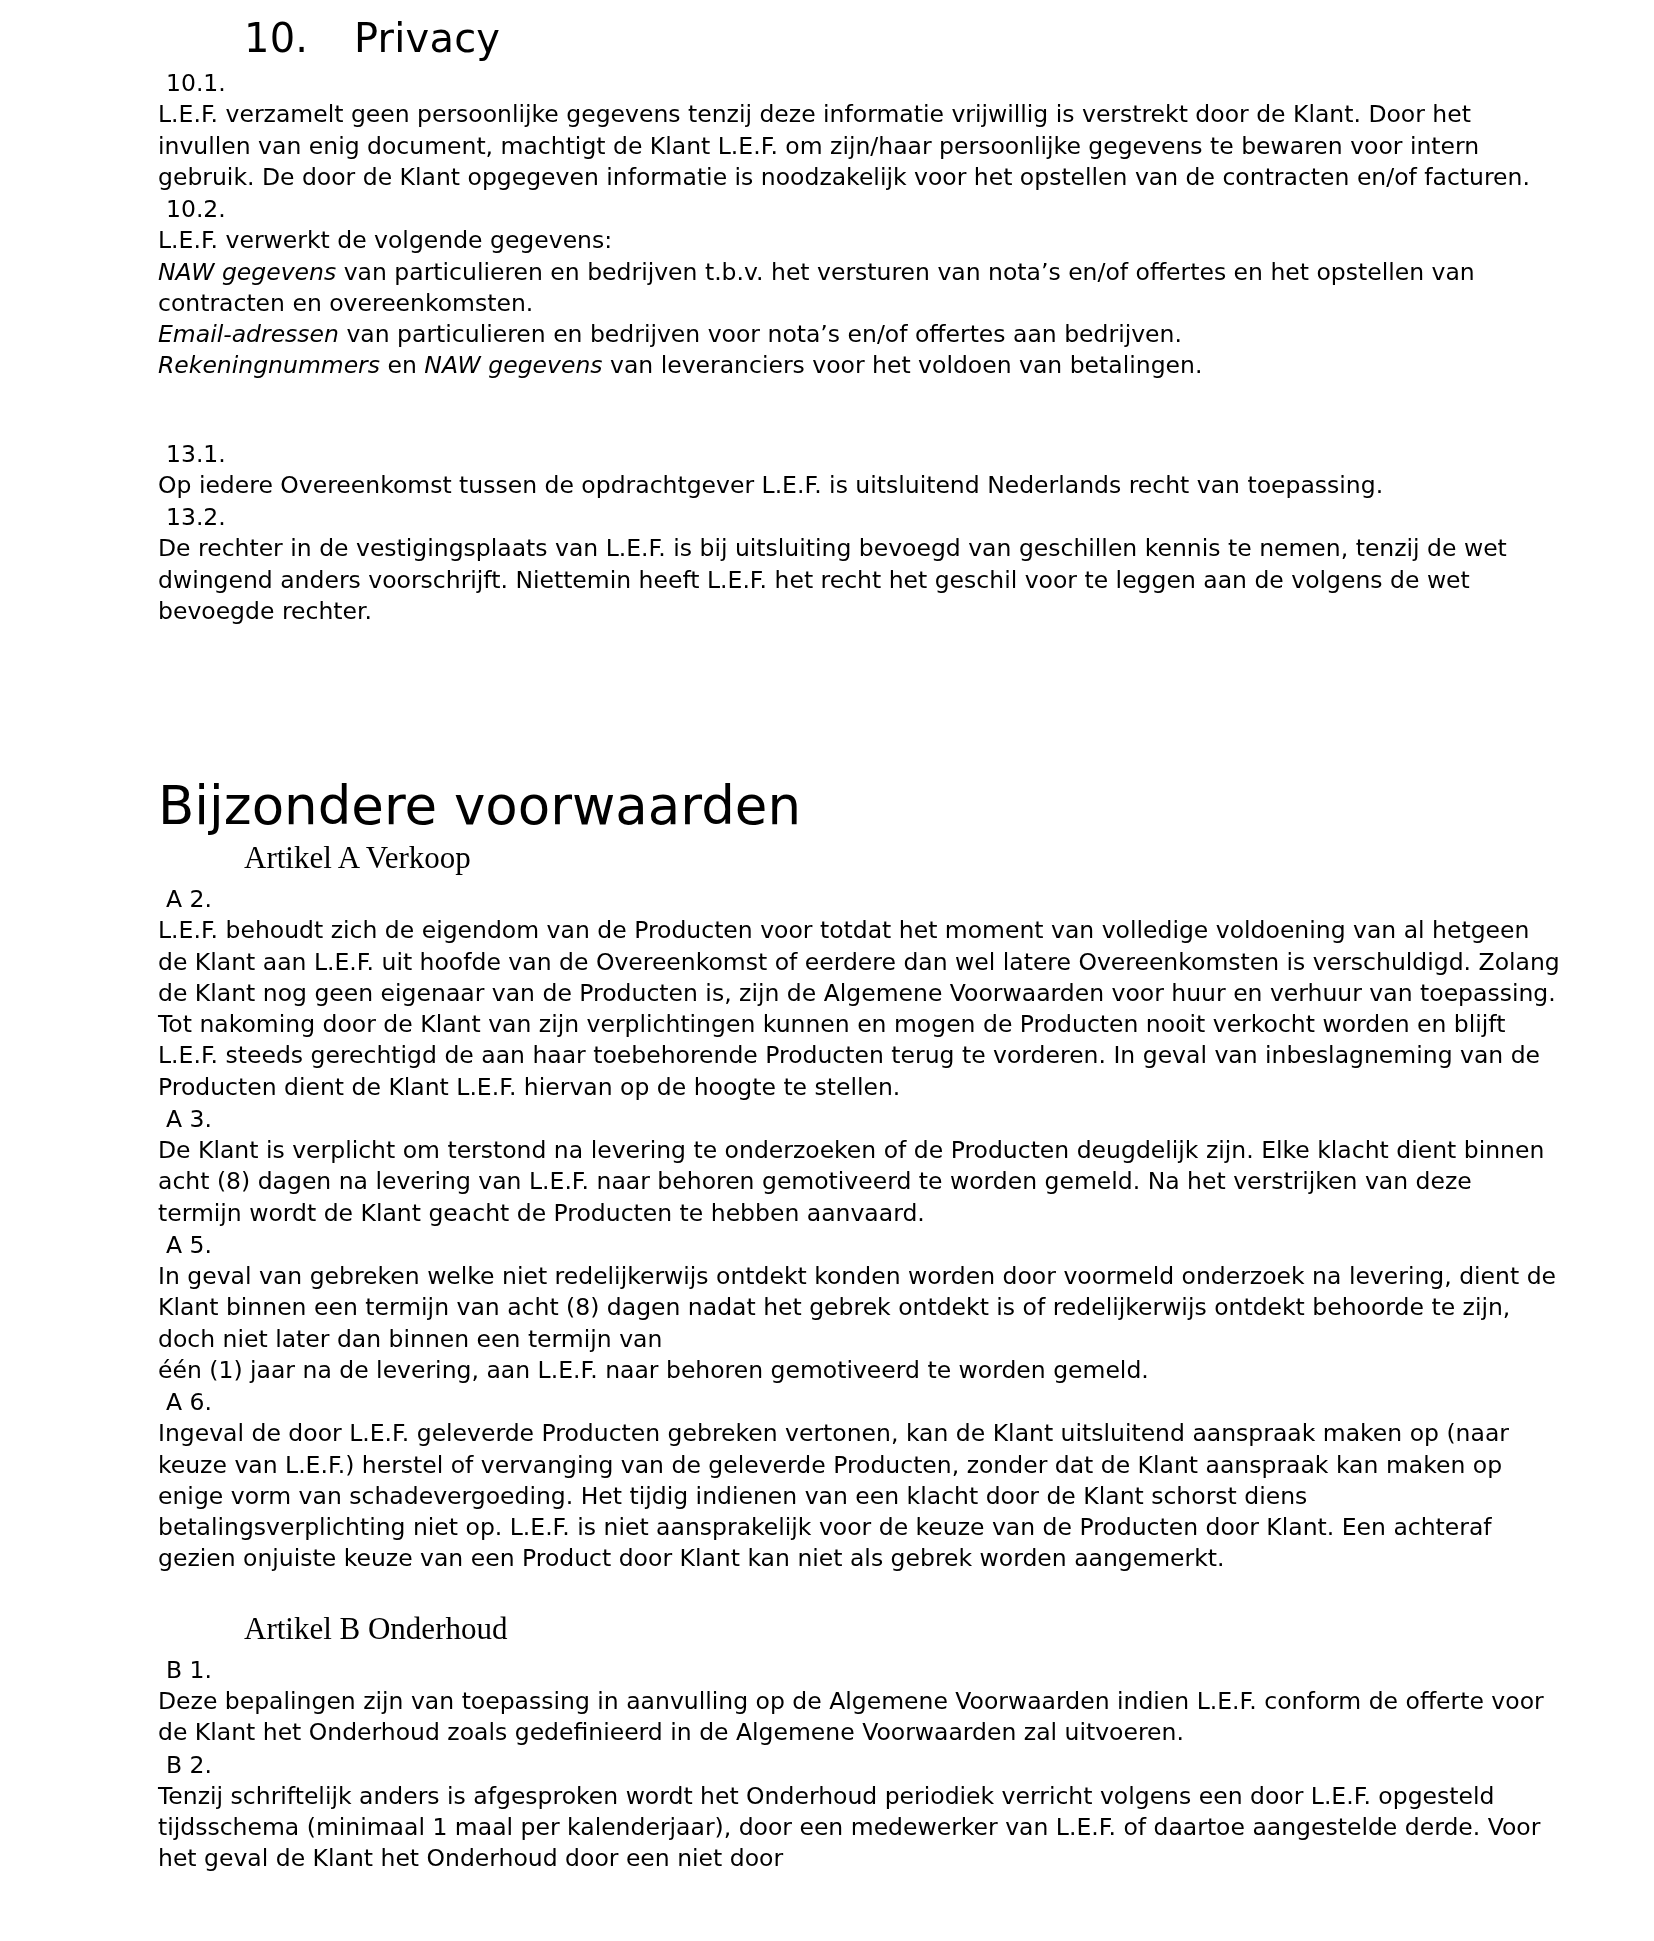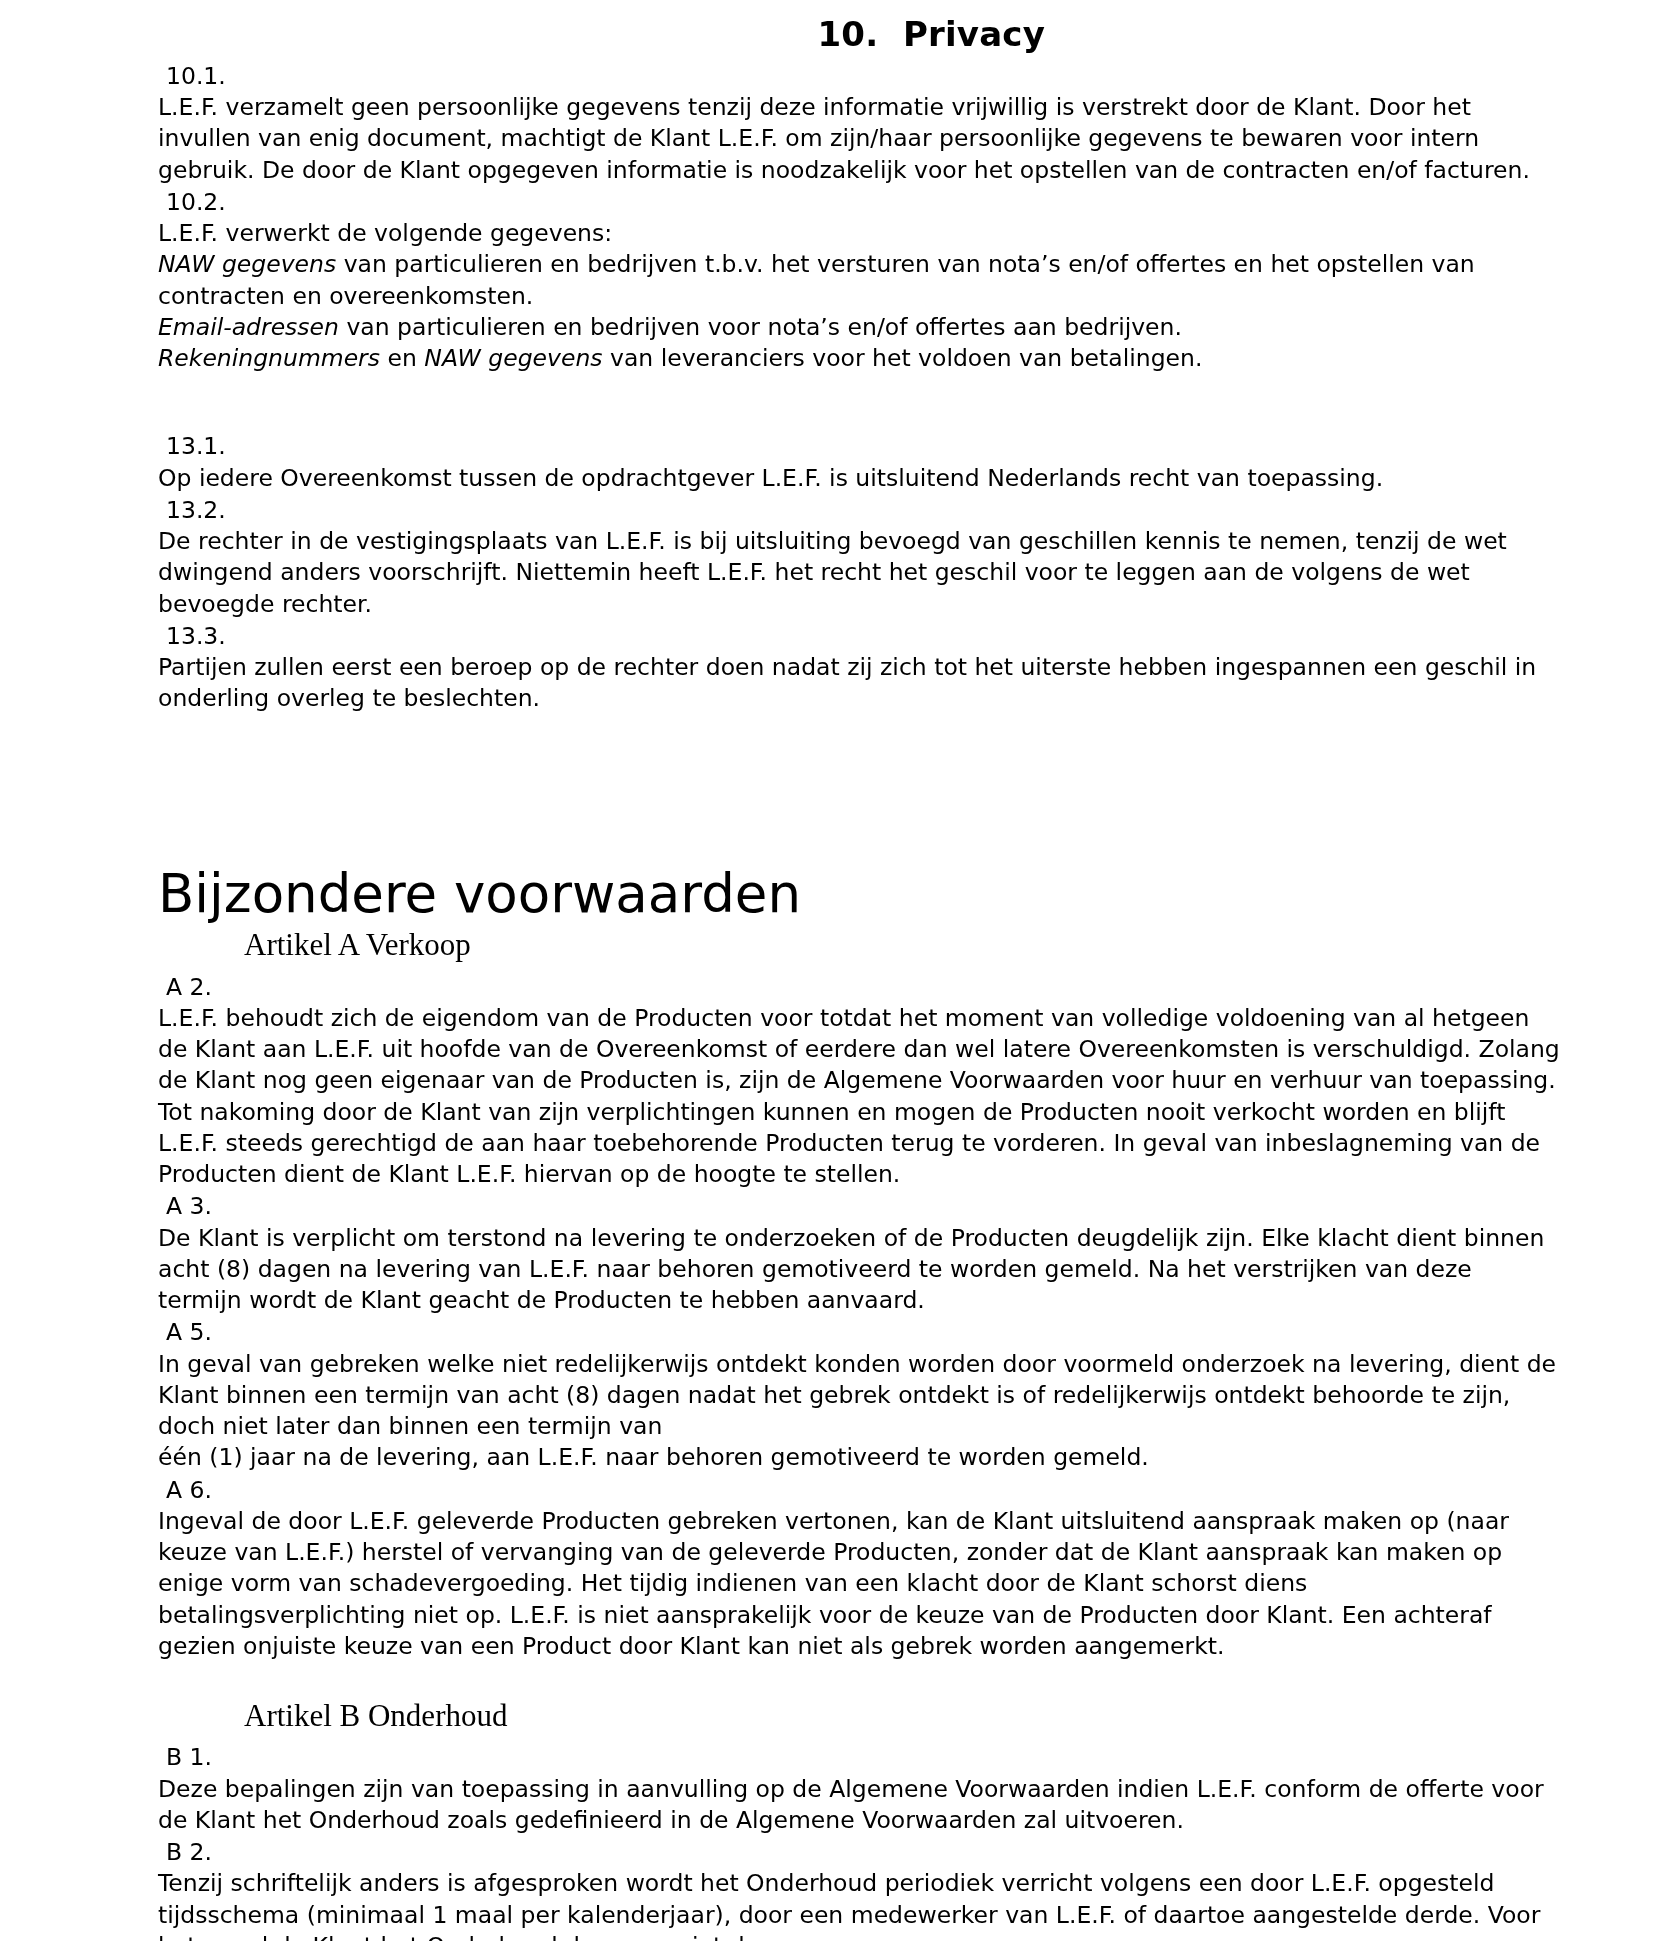--- a/index.html
+++ b/index.html
@@ -22,27 +22,26 @@
     box-sizing: border-box;
     position: relative;
   }
   .content {
     padding: 14px 60px 0 158px;
     box-sizing: border-box;
   }
 
   
   .sec-heading {
-    font-size: 34px;
-    font-weight: bold;
+    font-size: 40px;
+    font-weight: normal;
     margin: 0 0 6px 0;
     padding-left: 86px;
     line-height: 1.2;
     letter-spacing: 0.2px;
-    text-align: center;
   }
   .sec-heading .num {
     display: inline-block;
     width: 110px;
   }
 
   
   .clauses {
     margin: 0;
     padding: 0;
@@ -132,26 +131,20 @@
         <div class="body">
           <p>Op iedere Overeenkomst tussen de opdrachtgever L.E.F. is uitsluitend Nederlands recht van toepassing.</p>
         </div>
       </li>
       <li class="clause">
         <span class="label">13.2.</span>
         <div class="body">
           <p>De rechter in de vestigingsplaats van L.E.F. is bij uitsluiting bevoegd van geschillen kennis te nemen, tenzij de wet dwingend anders voorschrijft. Niettemin heeft L.E.F. het recht het geschil voor te leggen aan de volgens de wet bevoegde rechter.</p>
         </div>
       </li>
-      <li class="clause">
-        <span class="label">13.3.</span>
-        <div class="body">
-          <p>Partijen zullen eerst een beroep op de rechter doen nadat zij zich tot het uiterste hebben ingespannen een geschil in onderling overleg te beslechten.</p>
-        </div>
-      </li>
     </ul>
 
     <div class="gap-xl"></div>
     <div class="gap-xl"></div>
 
     <h1 class="doc-title">Bijzondere voorwaarden</h1>
 
     <h3 class="artikel-heading">Artikel A Verkoop</h3>
 
     <ul class="clauses">

